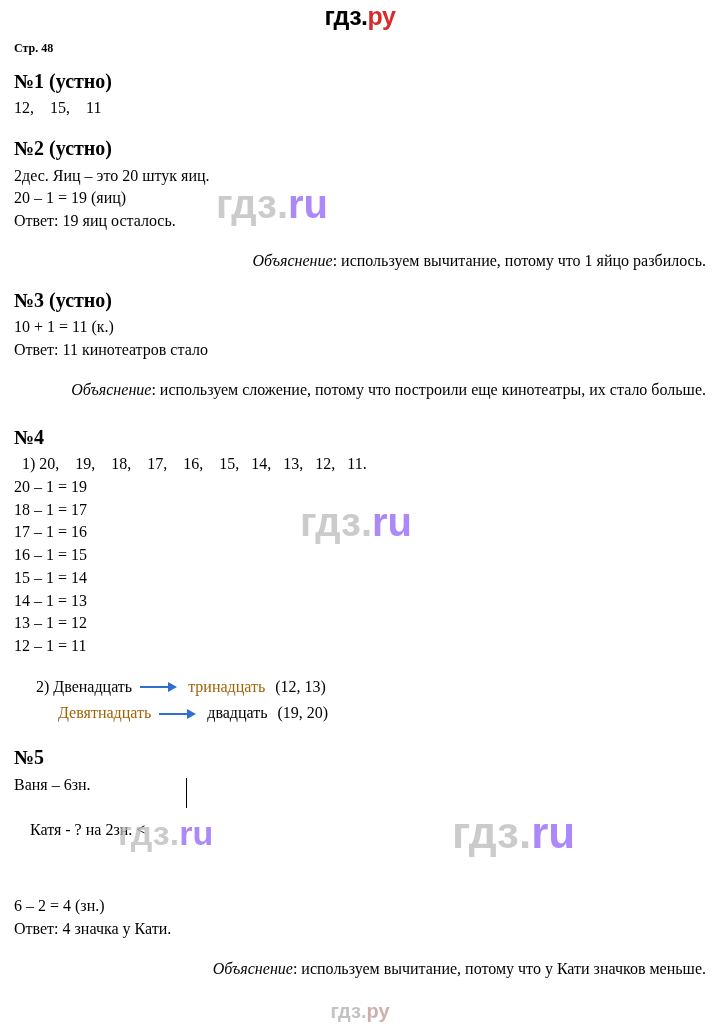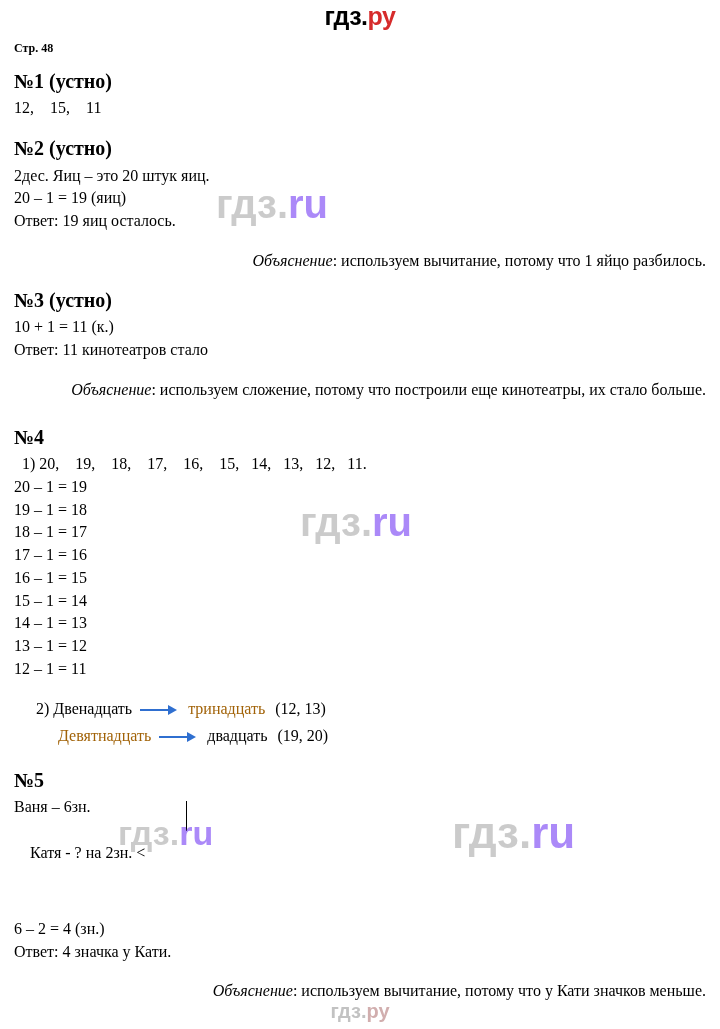--- a/index.html
+++ b/index.html
@@ -187,21 +187,20 @@
   <div class="line">10 + 1 = 11 (к.)</div>
   <div class="line">Ответ: 11 кинотеатров стало</div>
   <div class="expl-wrap">
     <i>Объяснение</i><span>:  используем сложение, потому что построили еще кинотеатры, их стало больше.</span>
   </div>
 
   <div class="task-head" style="margin-top:22px;">№4</div>
   <div class="seq-line">  1) 20,    19,    18,    17,    16,    15,   14,   13,   12,   11.</div>
   <div class="eq-list">
     <div class="line">20 – 1 = 19</div>
-    <div class="line">19 – 1 = 18</div>
     <div class="line">18 – 1 = 17</div>
     <div class="line">17 – 1 = 16</div>
     <div class="line">16 – 1 = 15</div>
     <div class="line">15 – 1 = 14</div>
     <div class="line">14 – 1 = 13</div>
     <div class="line">13 – 1 = 12</div>
     <div class="line">12 – 1 = 11</div>
   </div>
 
   <div class="arrow-block">

